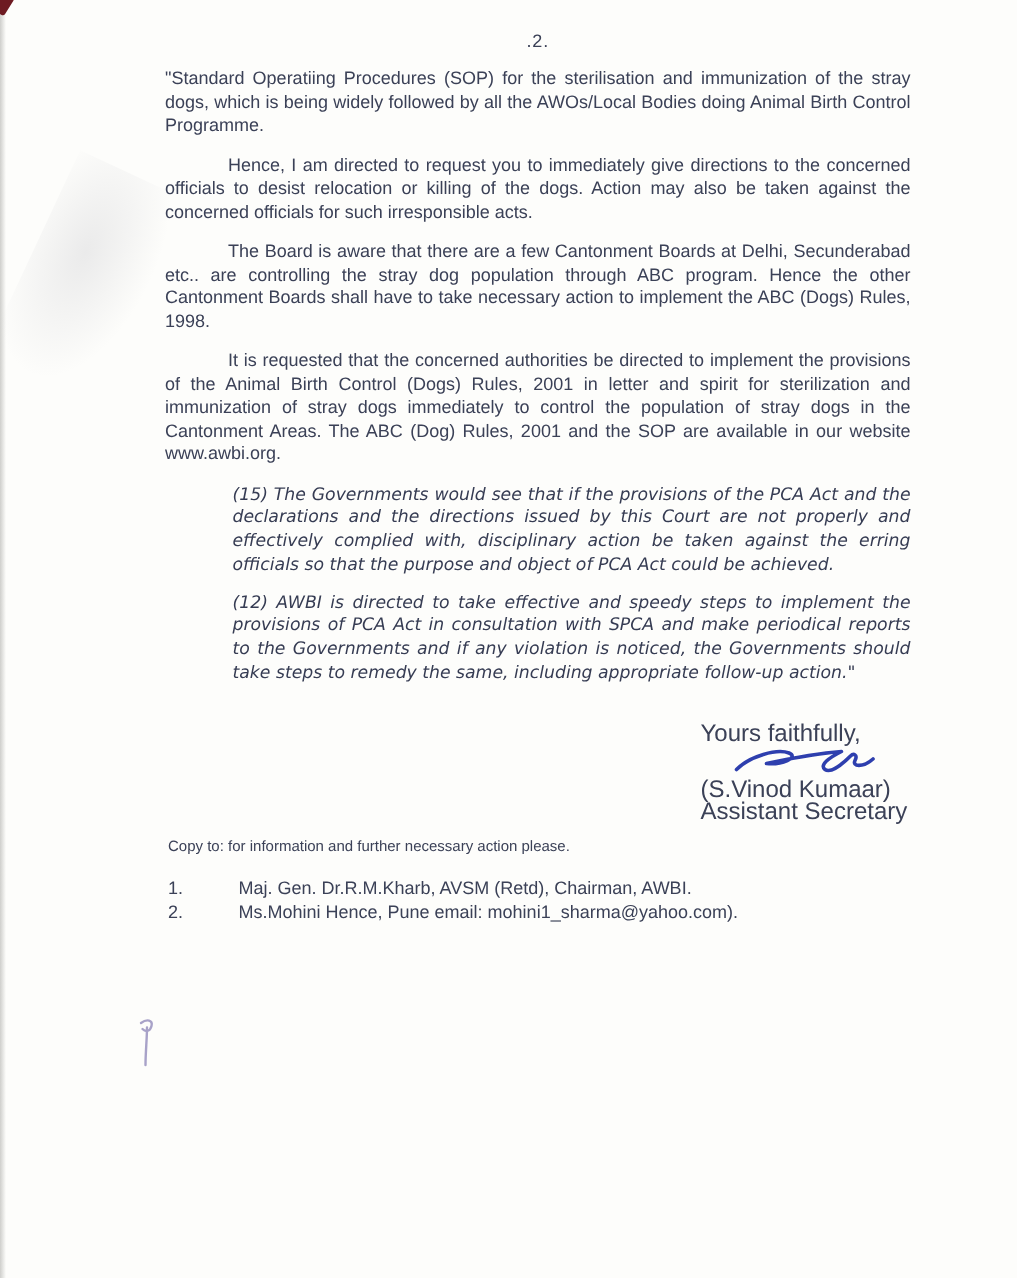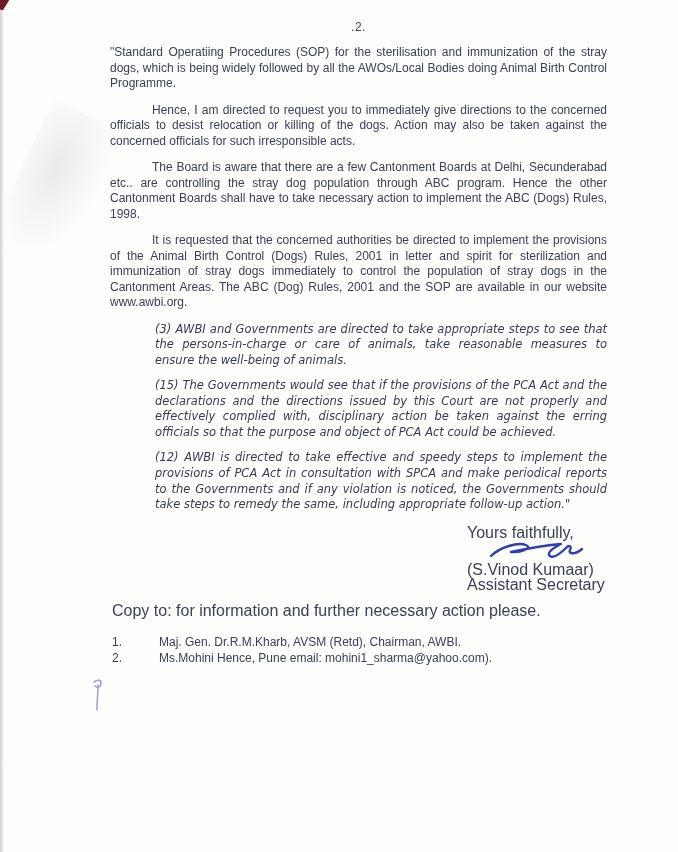--- a/index.html
+++ b/index.html
@@ -44,32 +44,32 @@
   p.ind2 { text-indent:88px; }
   p.quote {
     font-family:"DejaVu Sans", sans-serif;
     font-style:italic;
     font-size:11.5px; line-height:15.8px;
     text-align:justify;
     margin:0 0 9px 0;
     padding-left:45px;
     color:#363c53;
   }
-  p.quote.q-last { margin-bottom:12px; }
+  p.quote.q-last { margin-bottom:25px; }
   .closing { margin:2px 0 6px 0; text-indent:3px; }
   .link { color:inherit; cursor:pointer; }
   .sig-block {
     width:140px;
     margin:0 0 0 auto;
     font-size:16px; line-height:15px;
     position:relative;
   }
   .valediction { display:block; margin-bottom:1px; }
   .sig-scrawl { display:block; margin:-2px auto -3px auto; }
-  .copy-heading { font-size:16px; margin:10px 0 0 2px; }
+  .copy-heading { font-size:10px; margin:10px 0 0 2px; }
   .copy-list { margin:14px 0 0 2px; font-size:12px; line-height:16px; }
   .copy-item { display:flex; }
   .copy-num { width:47px; flex:0 0 47px; }
   .ink-tick {
     position:absolute; left:88px; top:676px; opacity:0.75;
   }
 </style>
 </head>
 <body>
 
@@ -89,21 +89,20 @@
 
     <p class="body">"Standard Operatiing Procedures (SOP) for the sterilisation and immunization of the stray dogs, which is being widely followed by all the AWOs/Local Bodies doing Animal Birth Control Programme.</p>
 
     <p class="body ind1">Hence, I am directed to request you to immediately give directions to the concerned officials to desist relocation or killing of the dogs. Action may also be taken against the concerned officials for such irresponsible acts.</p>
 
     <p class="body ind1">The Board is aware that there are a few Cantonment Boards at Delhi, Secunderabad etc.. are controlling the stray dog population through ABC program. Hence the other Cantonment Boards shall have to take necessary action to implement the ABC (Dogs) Rules, 1998.</p>
 
     <p class="body ind1"><span>It is requested that the concerned authorities be directed to implement the provisions of the Animal Birth Control (Dogs) Rules, 2001 in letter and spirit for sterilization and immunization of stray dogs immediately to control the population of stray dogs in the Cantonment Areas. The ABC (Dog) Rules, 2001 and the SOP are available in our website </span><span class="link">www.awbi.org</span><span>.</span></p>
 
 
-    <p class="quote">(3) AWBI and Governments are directed to take appropriate steps to see that the persons-in-charge or care of animals, take reasonable measures to ensure the well-being of animals.</p>
 
 
     <p class="quote">(15) The Governments would see that if the provisions of the PCA Act and the declarations and the directions issued by this Court are not properly and effectively complied with, disciplinary action be taken against the erring officials so that the purpose and object of PCA Act could be achieved.</p>
 
     <p class="quote q-last">(12) AWBI is directed to take effective and speedy steps to implement the provisions of PCA Act in consultation with SPCA and make periodical reports to the Governments and if any violation is noticed, the Governments should take steps to remedy the same, including appropriate follow-up action."</p>
 
 
     <div class="sig-block">
       <span class="valediction">Yours faithfully,</span>
       <svg class="sig-scrawl" width="98" height="26" viewBox="0 0 98 26">

